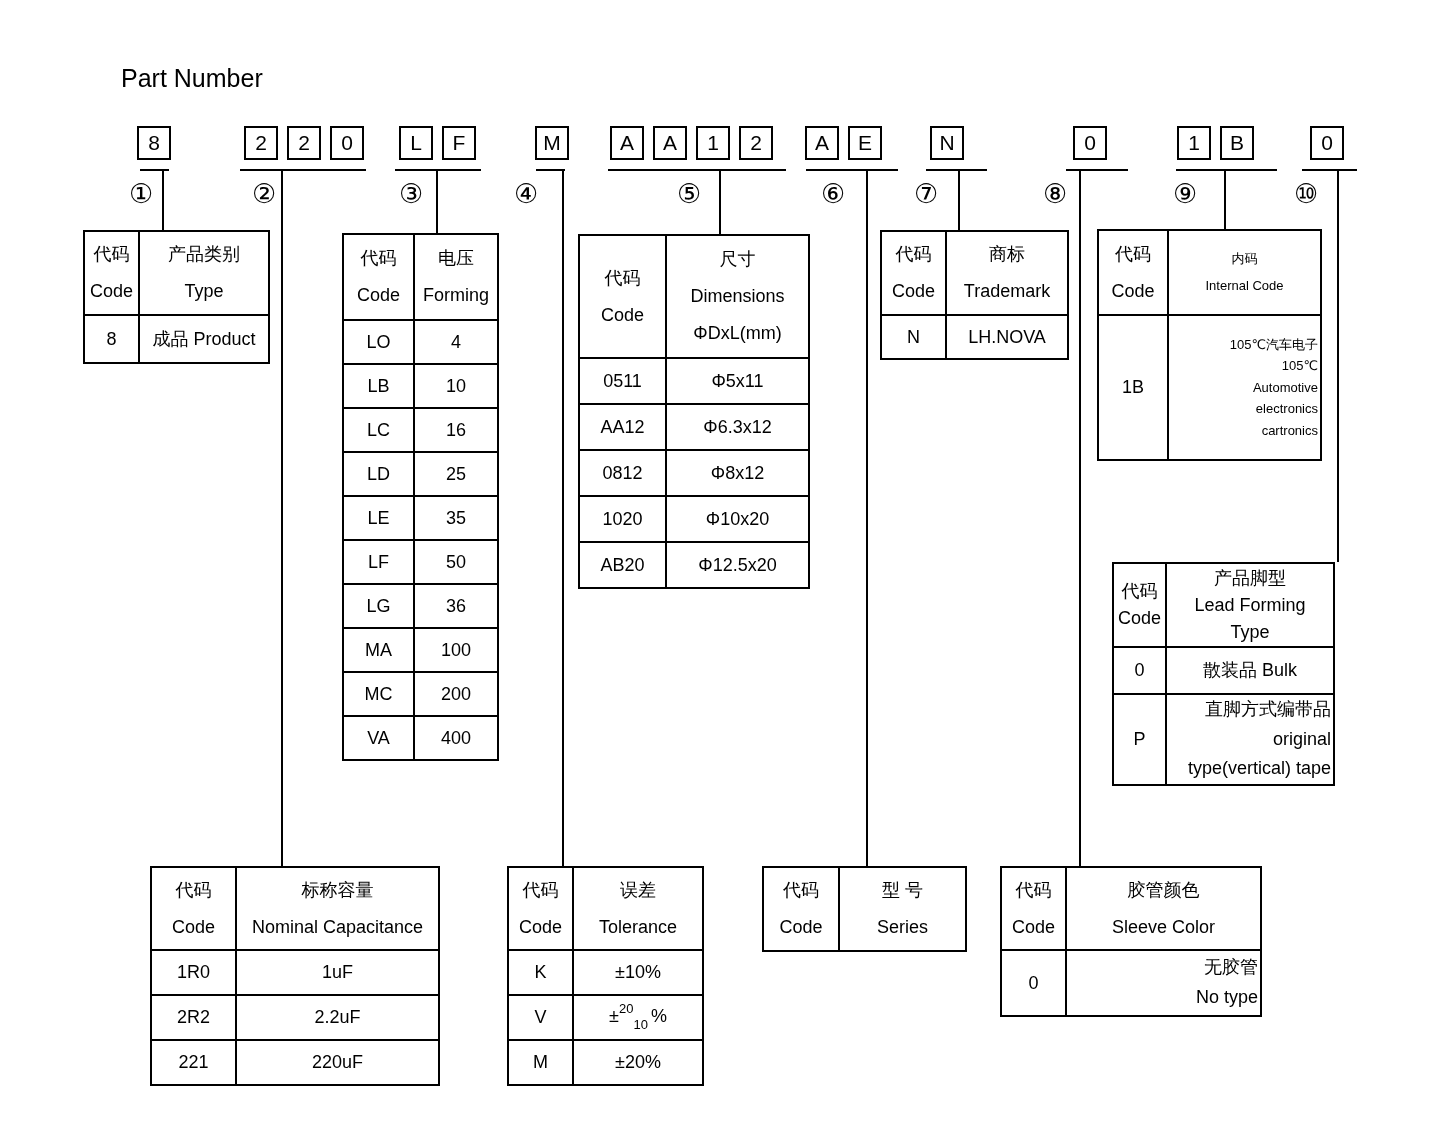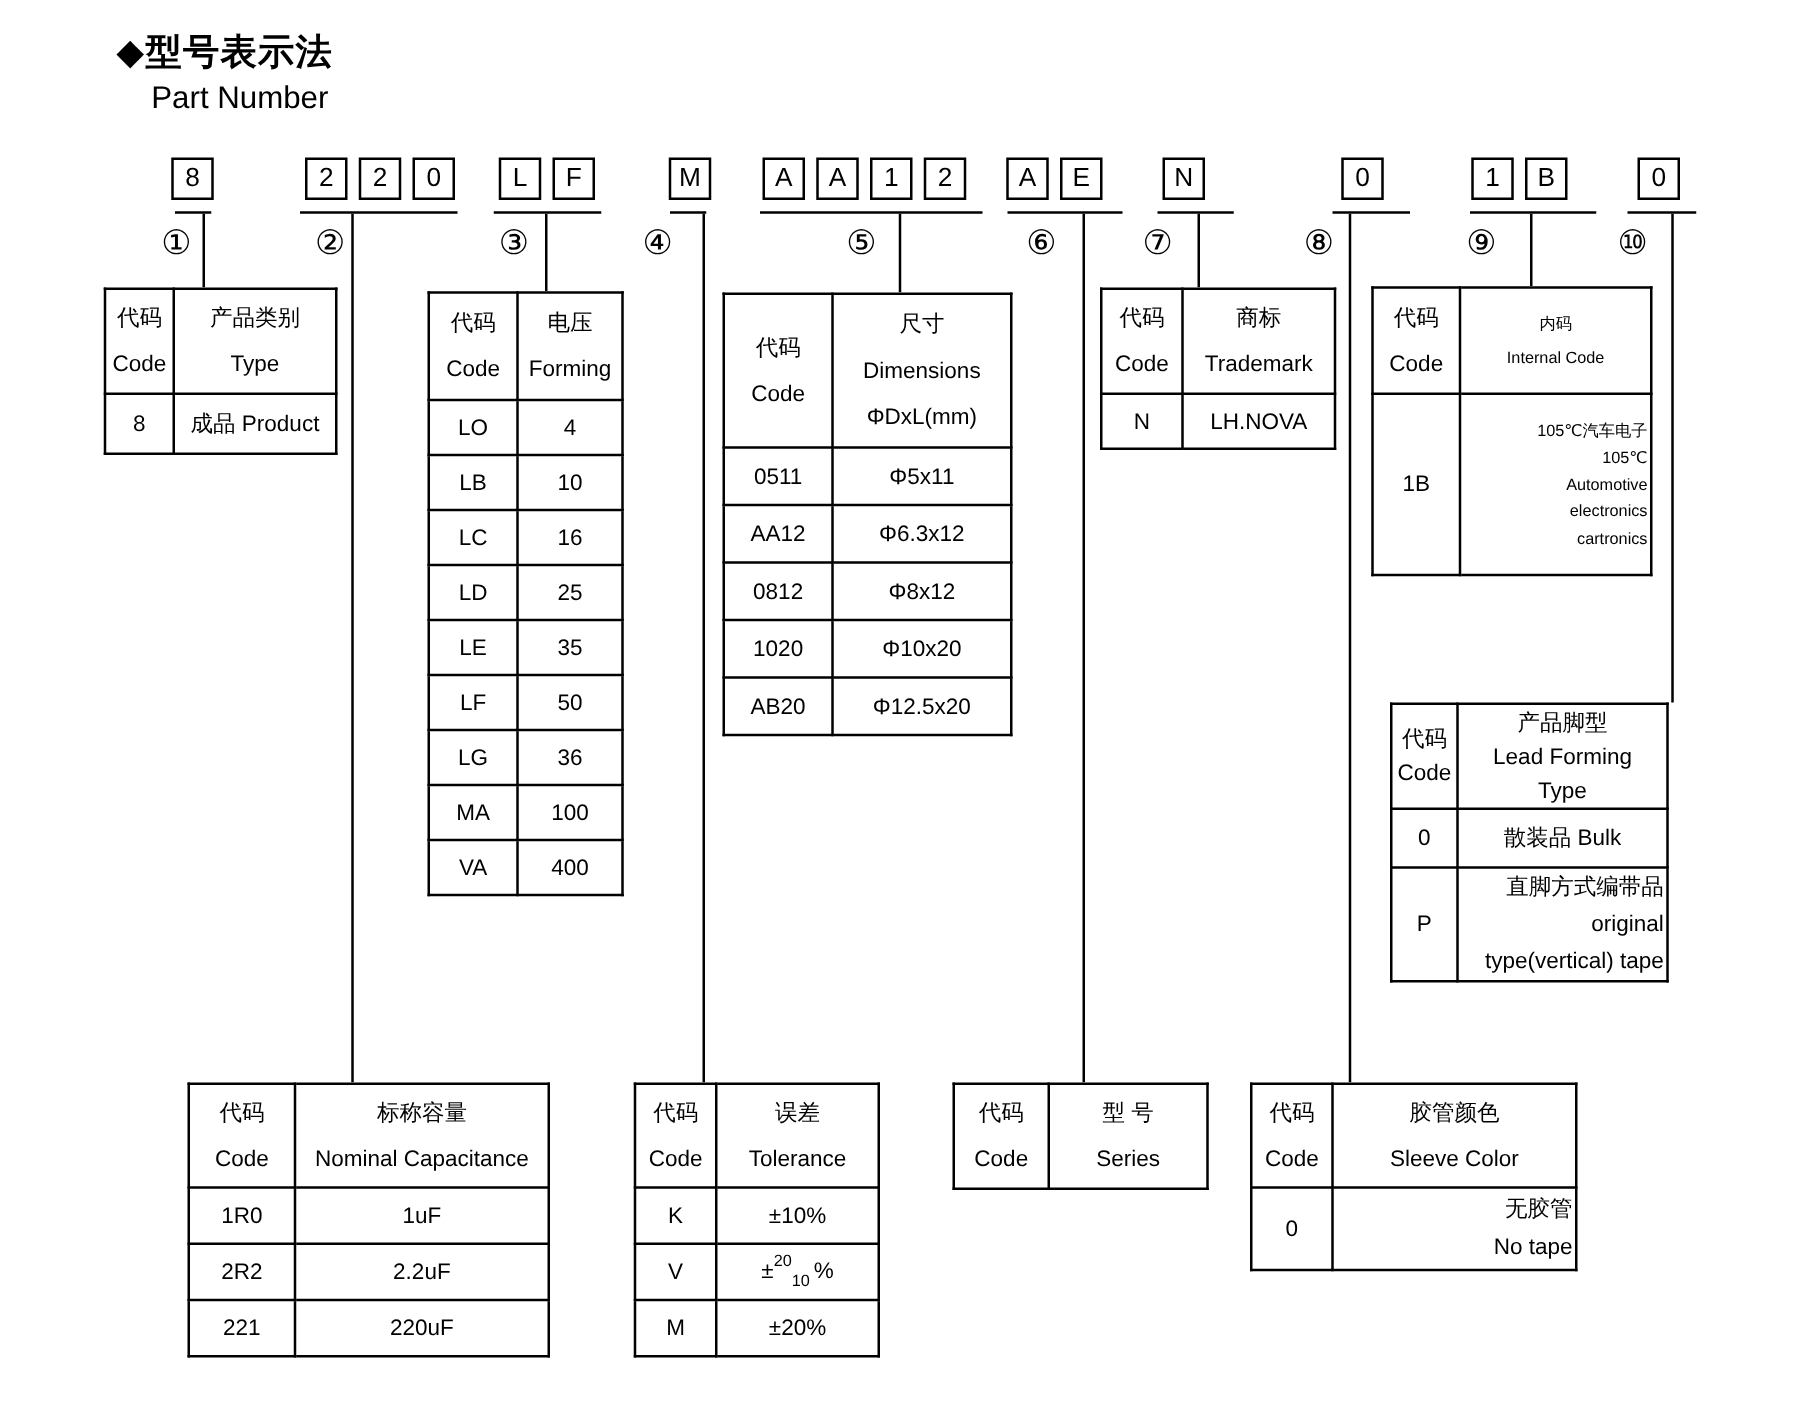--- a/index.html
+++ b/index.html
@@ -29,21 +29,20 @@
   .fs17 { font-size:13px; }
   .tsup { font-size:13px; vertical-align:9px; }
   .tsub { font-size:13px; vertical-align:-7px; }
   .pct  { margin-left:3px; }
 </style>
 </head>
 <body>
 
 <div class="page">
 
-  <div class="title-zh">◆型号表示法</div>
   <div class="title-en">Part Number</div>
 
   <div class="codebox" style="left:137px">8</div>
   <div class="codebox" style="left:244px">2</div>
   <div class="codebox" style="left:287px">2</div>
   <div class="codebox" style="left:330px">0</div>
   <div class="codebox" style="left:399px">L</div>
   <div class="codebox" style="left:442px">F</div>
   <div class="codebox" style="left:535px">M</div>
   <div class="codebox" style="left:610px">A</div>
@@ -148,20 +147,24 @@
         </tr>
     <tr>
           <td class="data" style="height:42px">LG</td>
           <td class="data">36</td>
         </tr>
     <tr>
           <td class="data" style="height:42px">MA</td>
           <td class="data">100</td>
         </tr>
     <tr>
+          <td class="data" style="height:42px">MC</td>
+          <td class="data">200</td>
+        </tr>
+    <tr>
           <td class="data" style="height:42px">VA</td>
           <td class="data">400</td>
         </tr>
   </tbody>
     </table>
 
   <table class="tbl" style="left:578px;top:234px">
     <colgroup>
         <col style="width:87px">
         <col style="width:143px">
@@ -342,18 +345,18 @@
     <tbody>
         <tr>
       <td class="hdr" style="height:81px">代码
 Code</td>
       <td class="hdr">胶管颜色
 Sleeve Color</td>
     </tr>
     <tr>
       <td class="data" style="height:64px">0</td>
       <td class="data lh-mid">无胶管
-No tape</td>
+No type</td>
     </tr>
   </tbody>
     </table>
 
 </div>
 
 </body></html>

